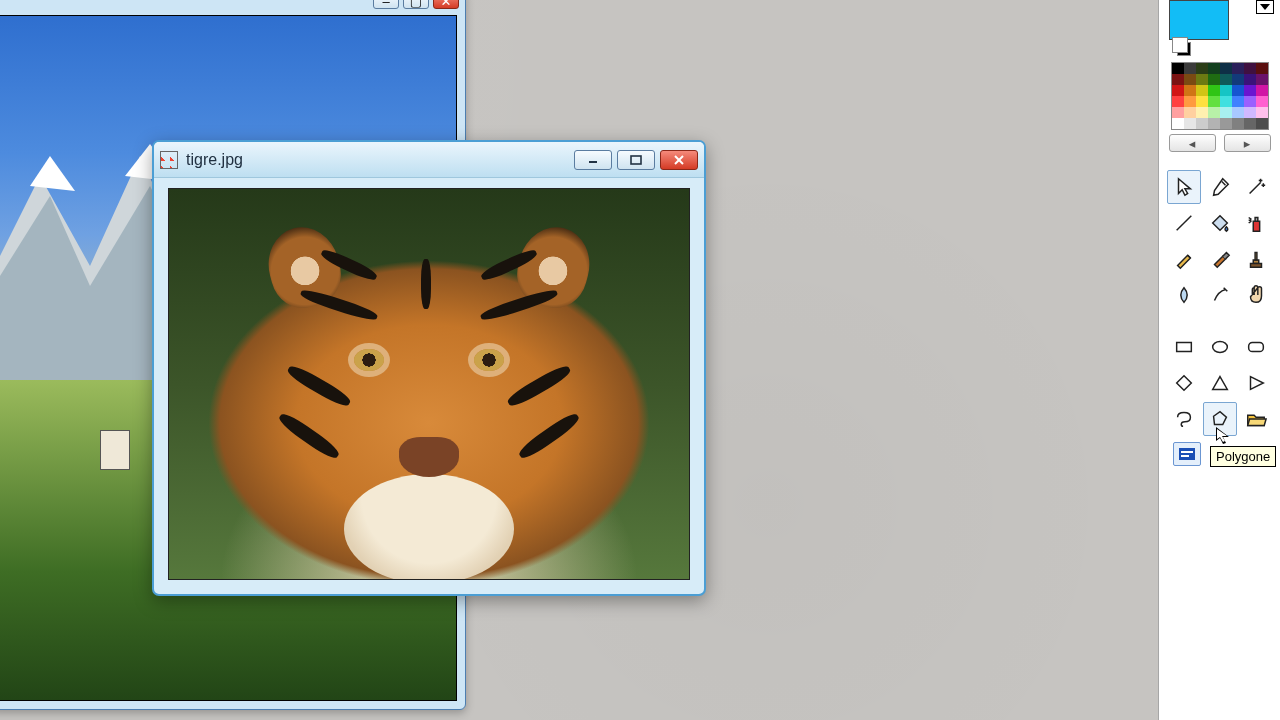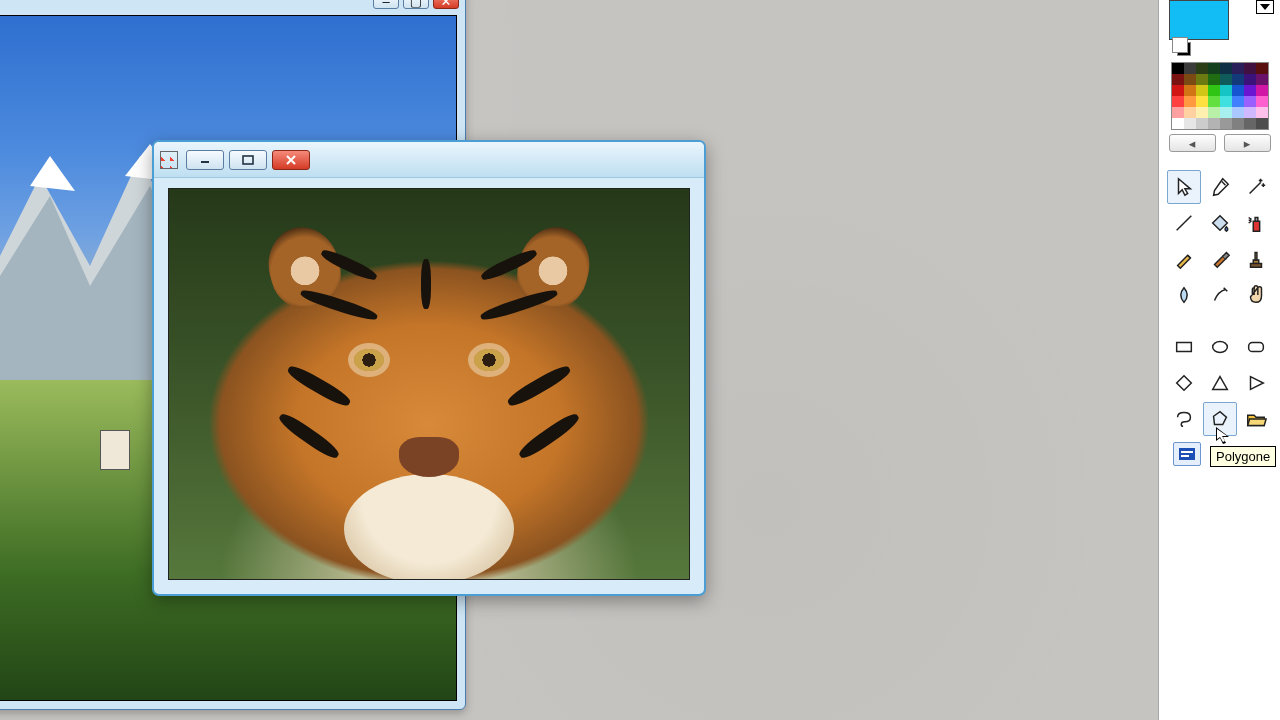--- a/index.html
+++ b/index.html
@@ -300,20 +300,21 @@
       <polygon points="235,60 262,24 292,64" fill="#fff"></polygon>
     </svg>
     <div class="grass"></div>
     <div class="church"></div>
   </div>
 </div>
 
 <div class="win-b">
   <div class="titlebar">
     <div class="app-icon"></div>
+    <div class="title-text">tigre.jpg</div>
     <div class="winbtns">
       <div class="wbtn">
         <svg width="14" height="10">
             <line x1="3" y1="7" x2="11" y2="7" stroke="#234" stroke-width="2"></line>
           </svg>
       </div>
       <div class="wbtn">
         <svg width="14" height="12">
             <rect x="2" y="2" width="10" height="8" fill="none" stroke="#234" stroke-width="1.6"></rect>
           </svg>

